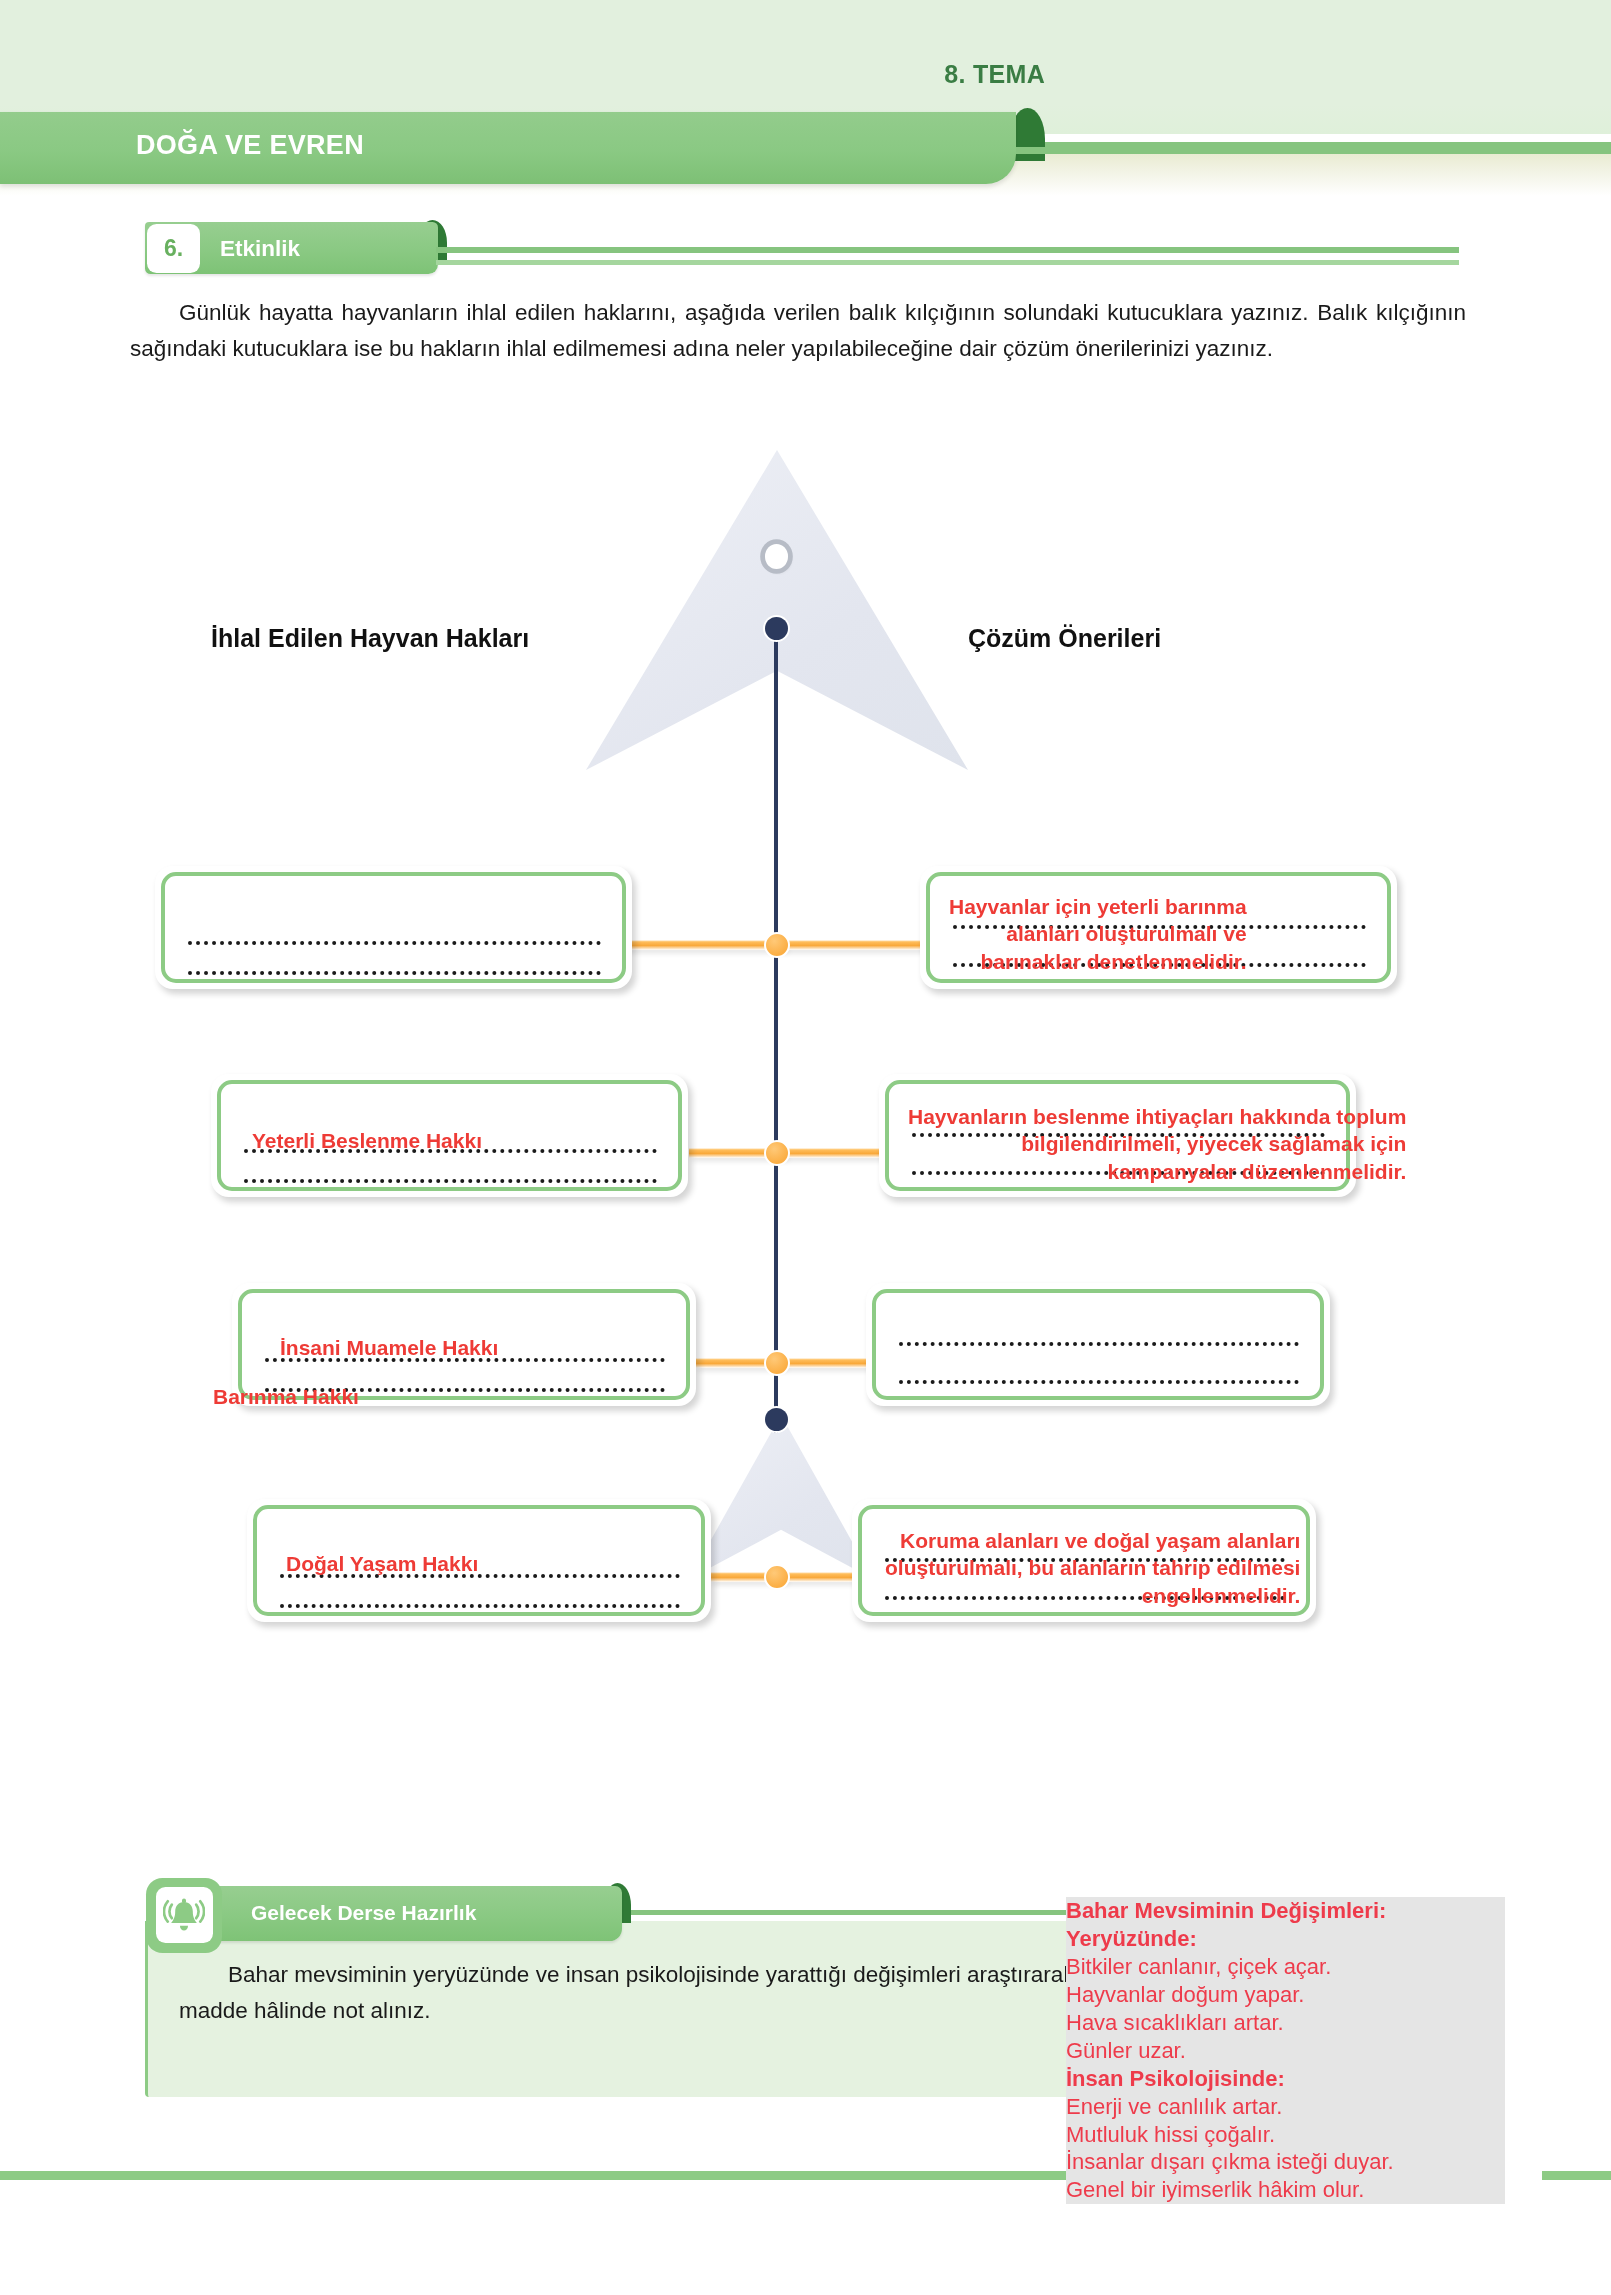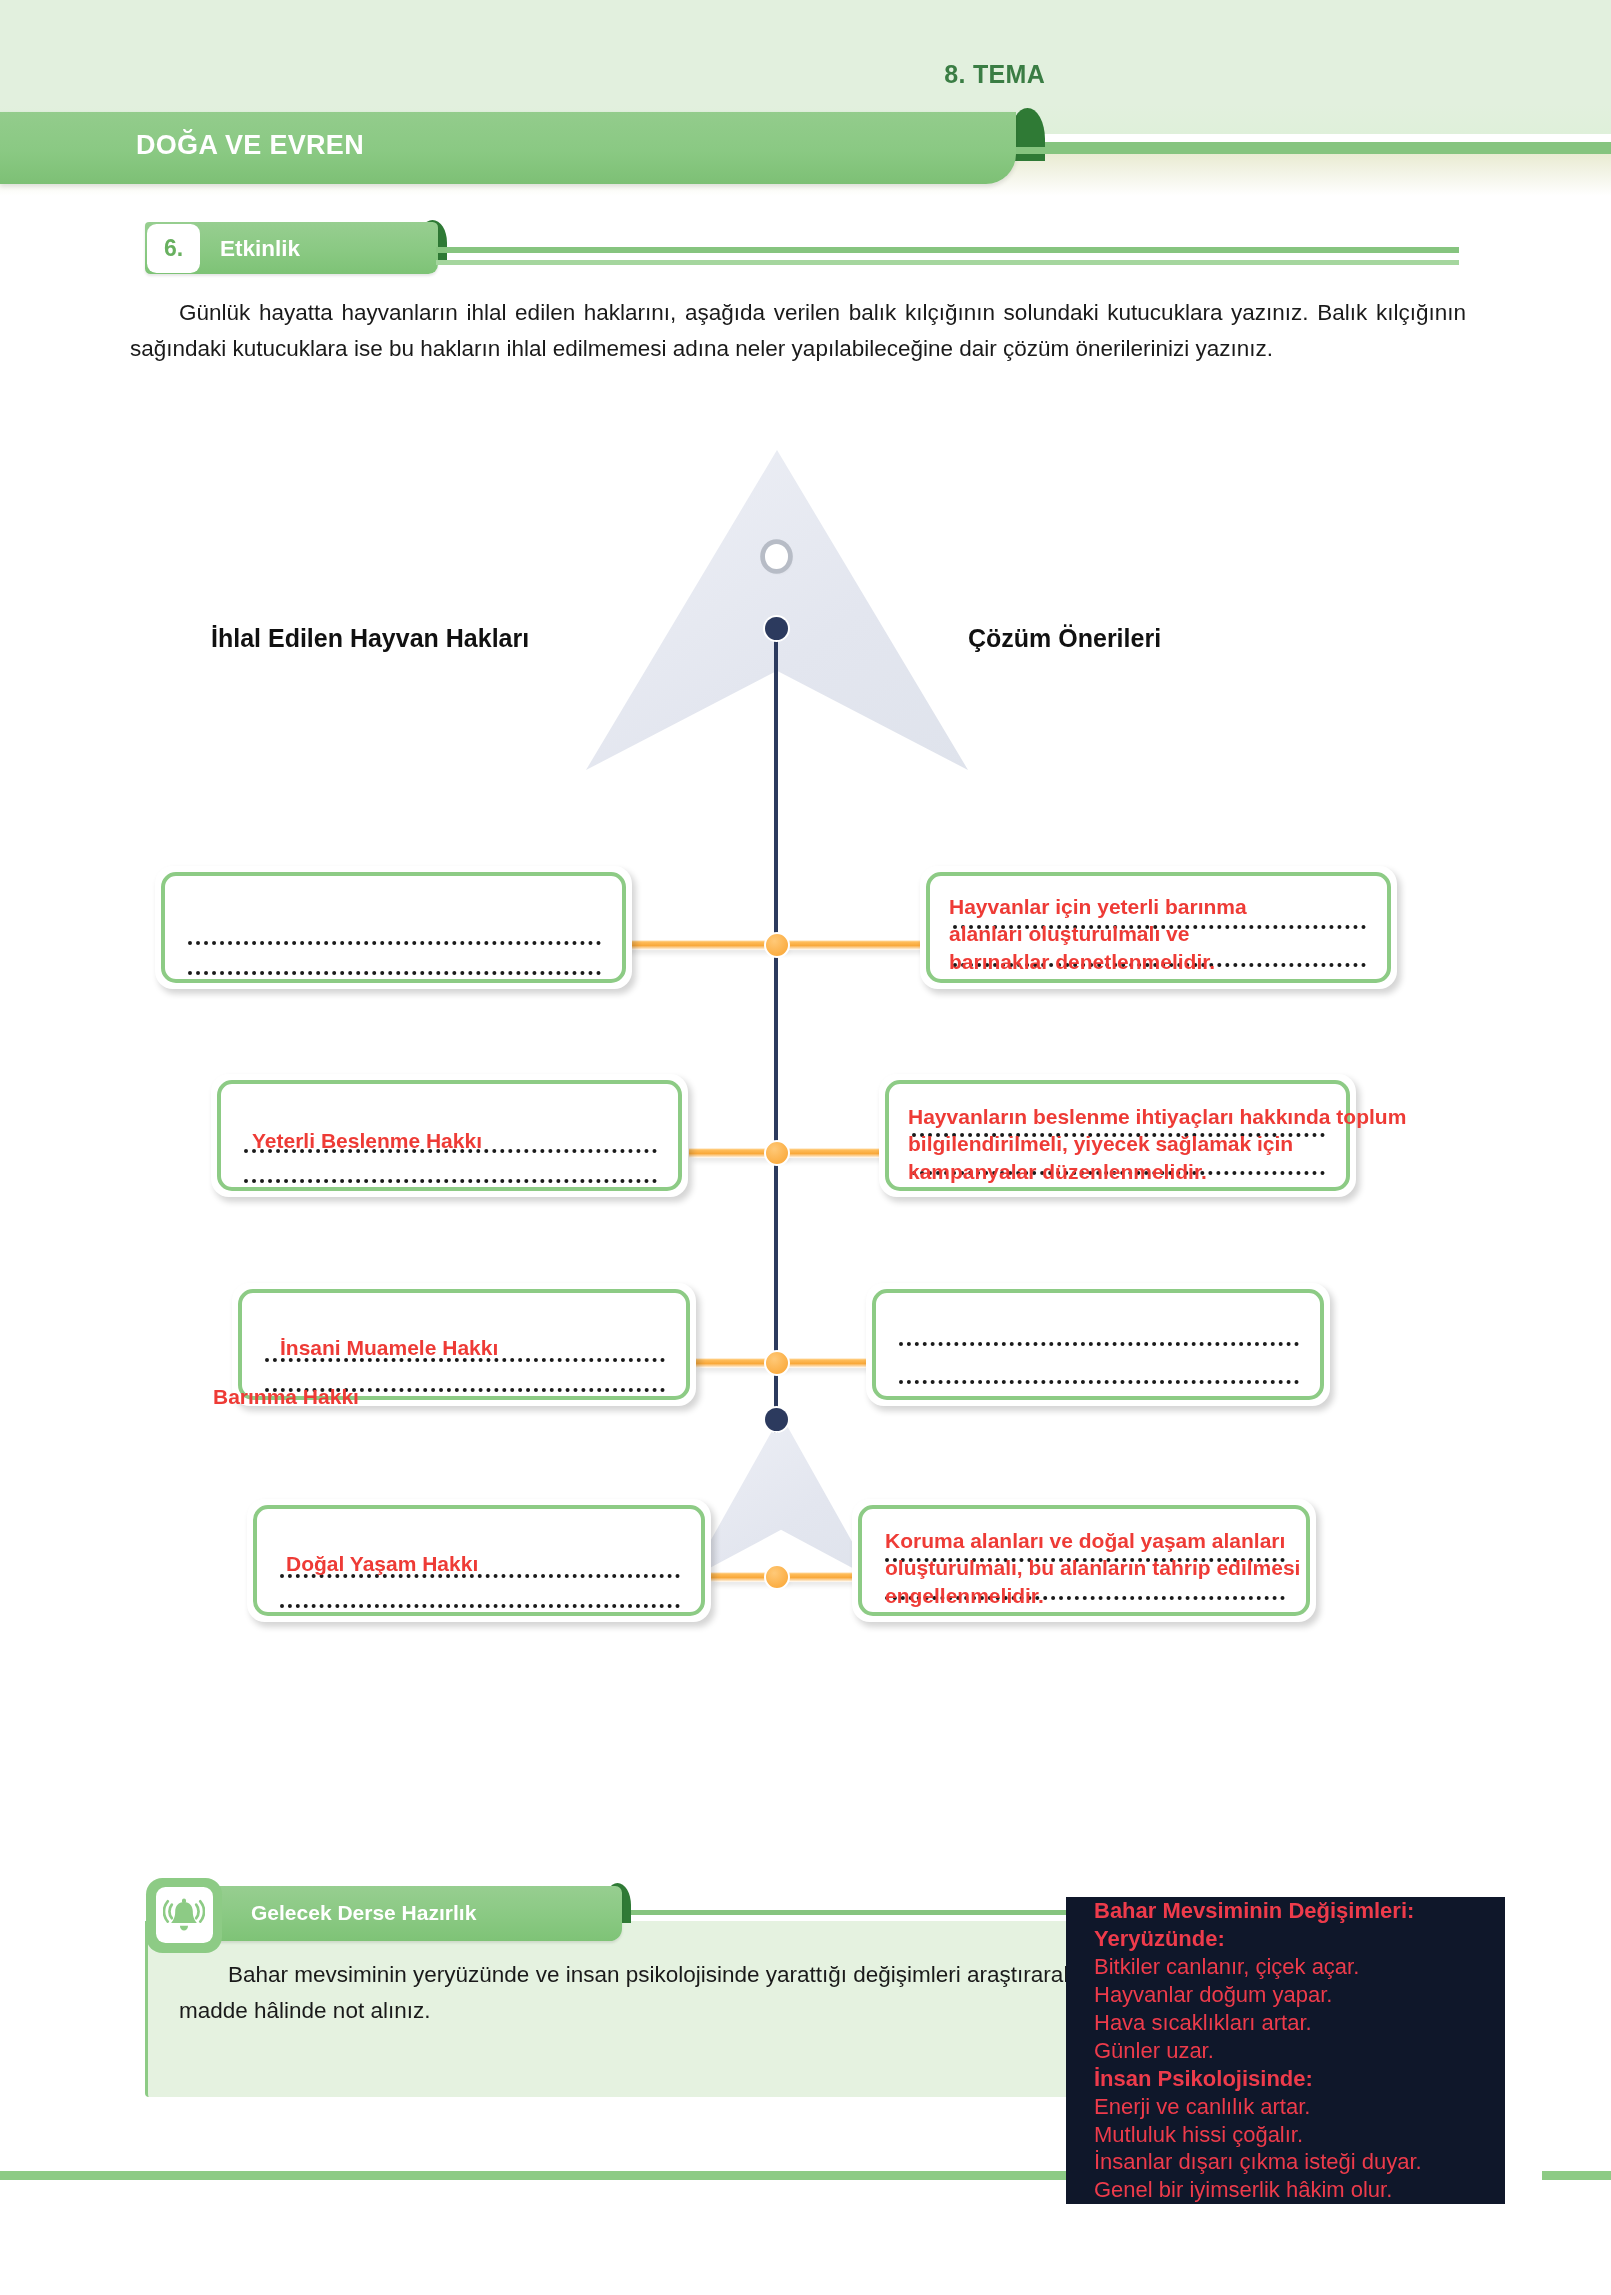--- a/index.html
+++ b/index.html
@@ -77,21 +77,21 @@
   #act-rule2 { position: absolute; left: 436px; top: 260px; width: 1023px; height: 4.8px; background: #a5d69e; z-index: 5; }
 
   
   #instruction {
     position: absolute; left: 130px; top: 295px; width: 1336px;
     font-size: 22.5px; line-height: 1.62; color: #1a1a1a; text-align: justify;
     text-indent: 49px;
   }
 
   
-  #fishbone { position: absolute; left: 0; top: 423px; width: 1611px; height: 1445px; }
+  #fishbone { position: absolute; left: 0; top: 423px; width: 1611px; height: 1445px; text-align: right; }
 
   .fish-part {
     position: absolute;
     background: linear-gradient(145deg,#eef0f6 0%, #e3e6ef 60%, #dfe3ec 100%);
     filter: drop-shadow(2.7px 3.4px 4.8px rgba(0,0,0,.20));
   }
   #fish-head-shape {
     left: 586px; top: 27px; width: 382px; height: 320px;
     clip-path: polygon(50% 0%, 100% 100%, 50% 69%, 0% 100%);
   }
@@ -194,21 +194,21 @@
   #prep-rule { position: absolute; left: 622px; top: 42px; width: 477px; height: 4.8px; background:#86c47f; z-index: 2; }
   #prep-text {
     position: absolute; left: 179px; top: 89px; width: 907px;
     font-size: 22.5px; line-height: 1.62; color: #1a1a1a; text-indent: 49px;
   }
 
   
   #annotation {
     position: absolute; left: 1066px; top: 1897px; width: 439px;
     color: #ee3b4b; font-size: 22px; line-height: 1.27;
-    z-index: 20; background: #0f172a; padding-left: 28px;
+    z-index: 20; background: #e5e5e5;
   }
   #annotation .hd { font-weight: bold; }
 
   
   #bottom-rule-left  { position: absolute; left: 0;    top: 2171px; width: 1069px; height: 8.9px; background: #8dcb85; }
   #bottom-rule-right { position: absolute; left: 1542px; top: 2171px; width: 69px; height: 8.9px; background: #8dcb85; }
 </style>
 </head>
 <body>
 

